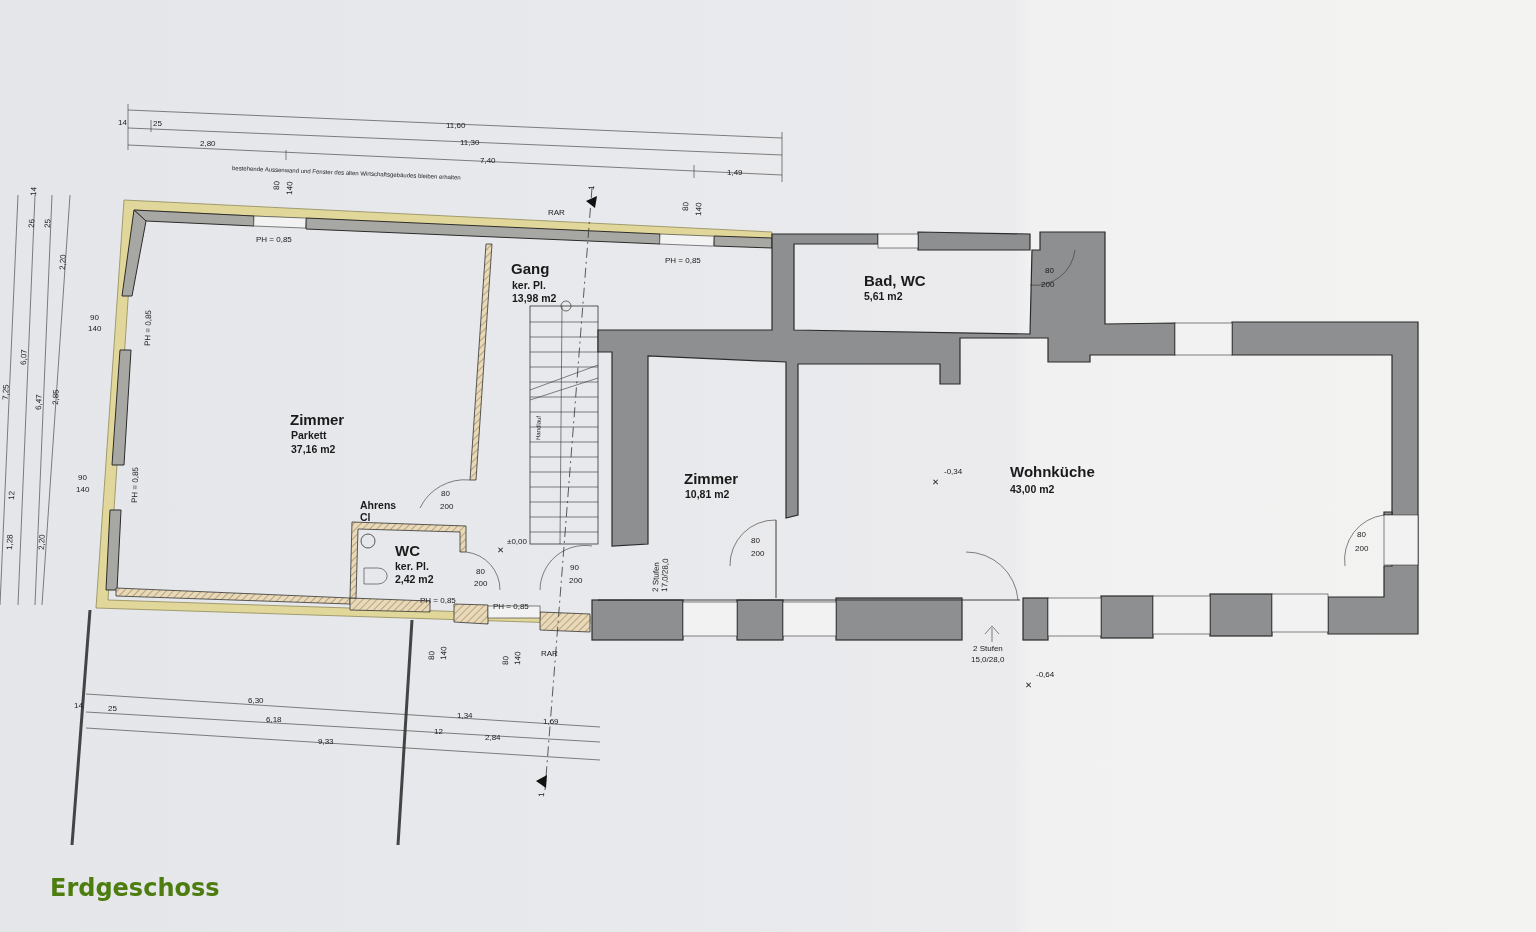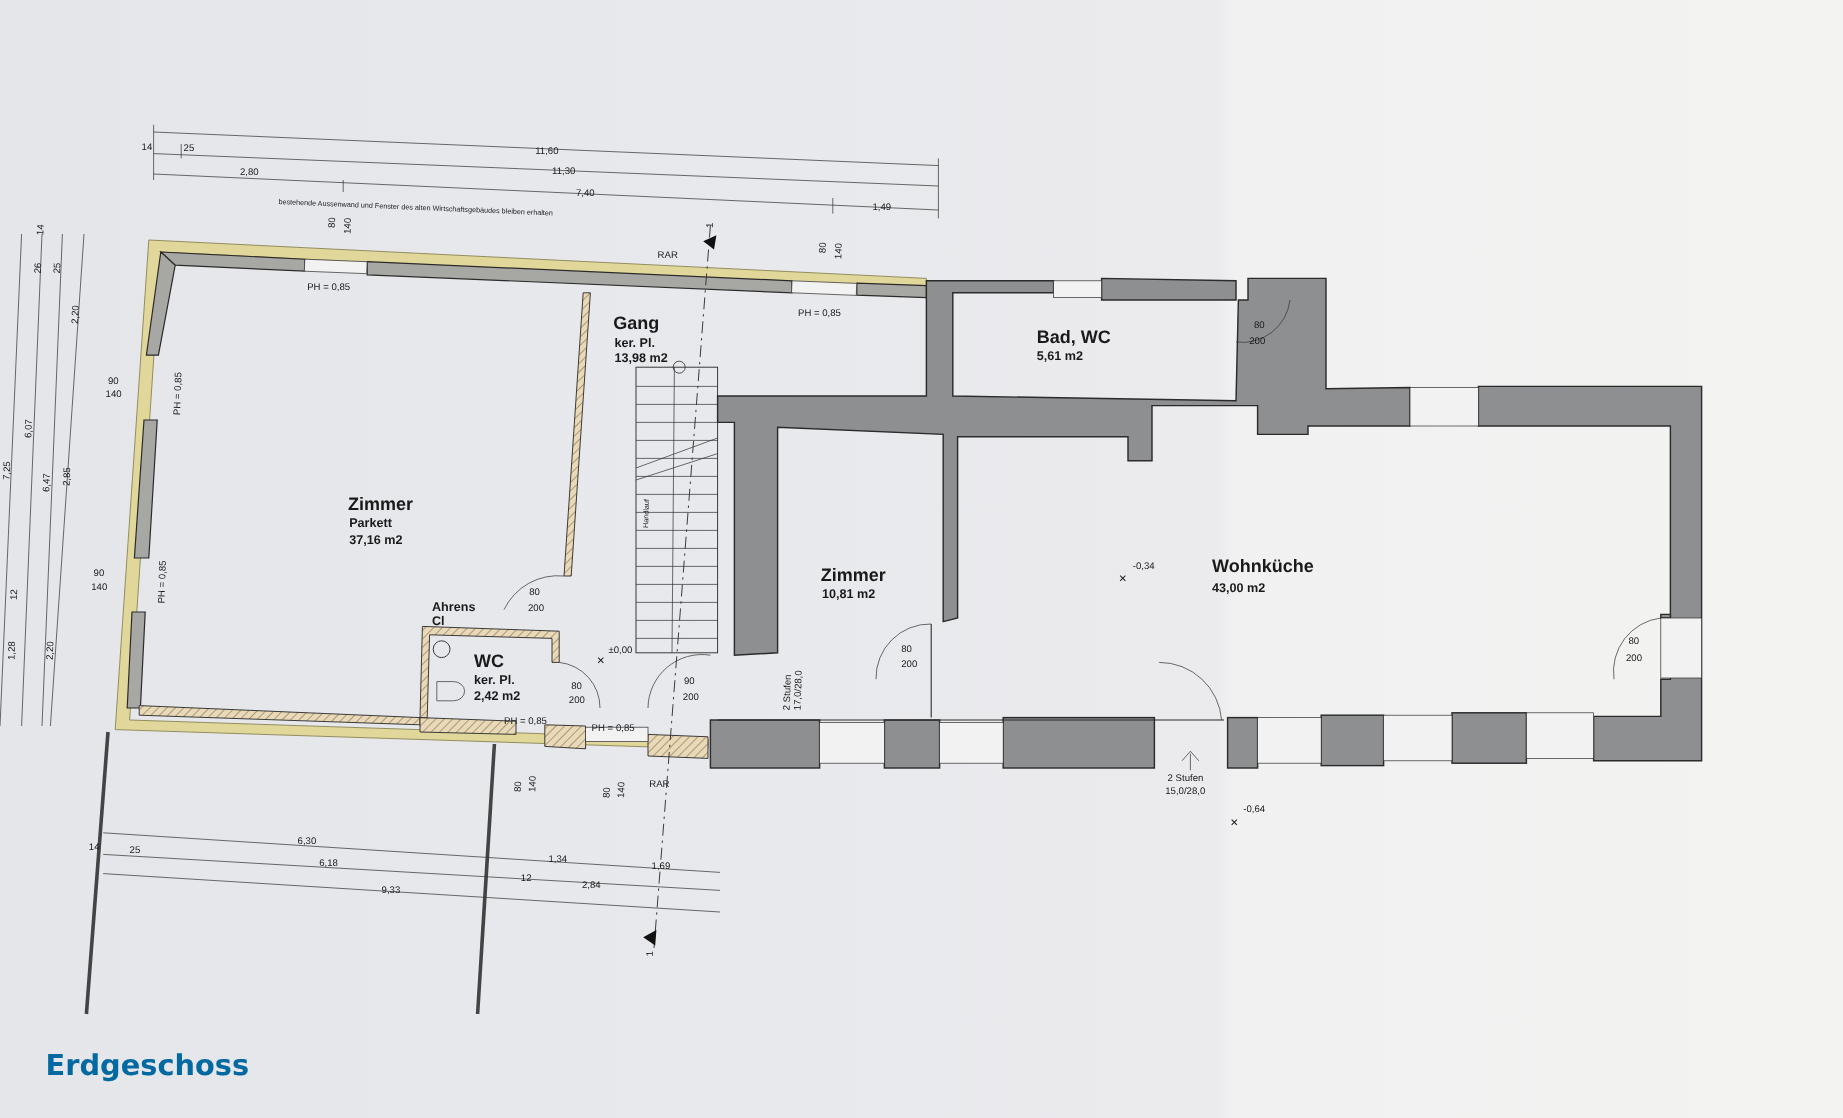--- a/index.html
+++ b/index.html
@@ -8,23 +8,23 @@
       background: #dfe2e6;
       font-family: "Liberation Sans", sans-serif;
       position: relative;
     }
     #paper {
       position: absolute; left: 0; top: 0; width: 1536px; height: 932px;
       background: linear-gradient(90deg, #e4e6ea 0%, #e8e9ec 40%, #ebebee 66%, #f1f1f1 67%, #f3f3f2 100%);
     }
     #plan { position: absolute; left: 0; top: 0; }
     .title {
-      position: absolute; left: 38px; top: 874px;
+      position: absolute; left: 50px; top: 874px;
       font-family: "DejaVu Sans", sans-serif; font-weight: bold;
-      font-size: 24px; color: #0369a1; text-align: center;
+      font-size: 24px; color: #4d7c0f; text-align: center;
     }
     svg text { font-family: "Liberation Sans", sans-serif; fill: #1a1a1a; }
     .room-name { font-weight: bold; font-size: 15px; }
     .room-sub { font-weight: bold; font-size: 10.5px; }
     .dim { font-size: 8px; }
     .small { font-size: 8.5px; }
     .wall { fill: #8e8f91; stroke: #2b2b2b; stroke-width: 1.2; }
     .wall-old { fill: #a7a7a4; stroke: #2b2b2b; stroke-width: 1; }
     .yellow { fill: #e2d79a; stroke: #8f8a5a; stroke-width: 0.8; }
     .hatch { fill: url(#hatch); stroke: #333; stroke-width: 0.8; }

